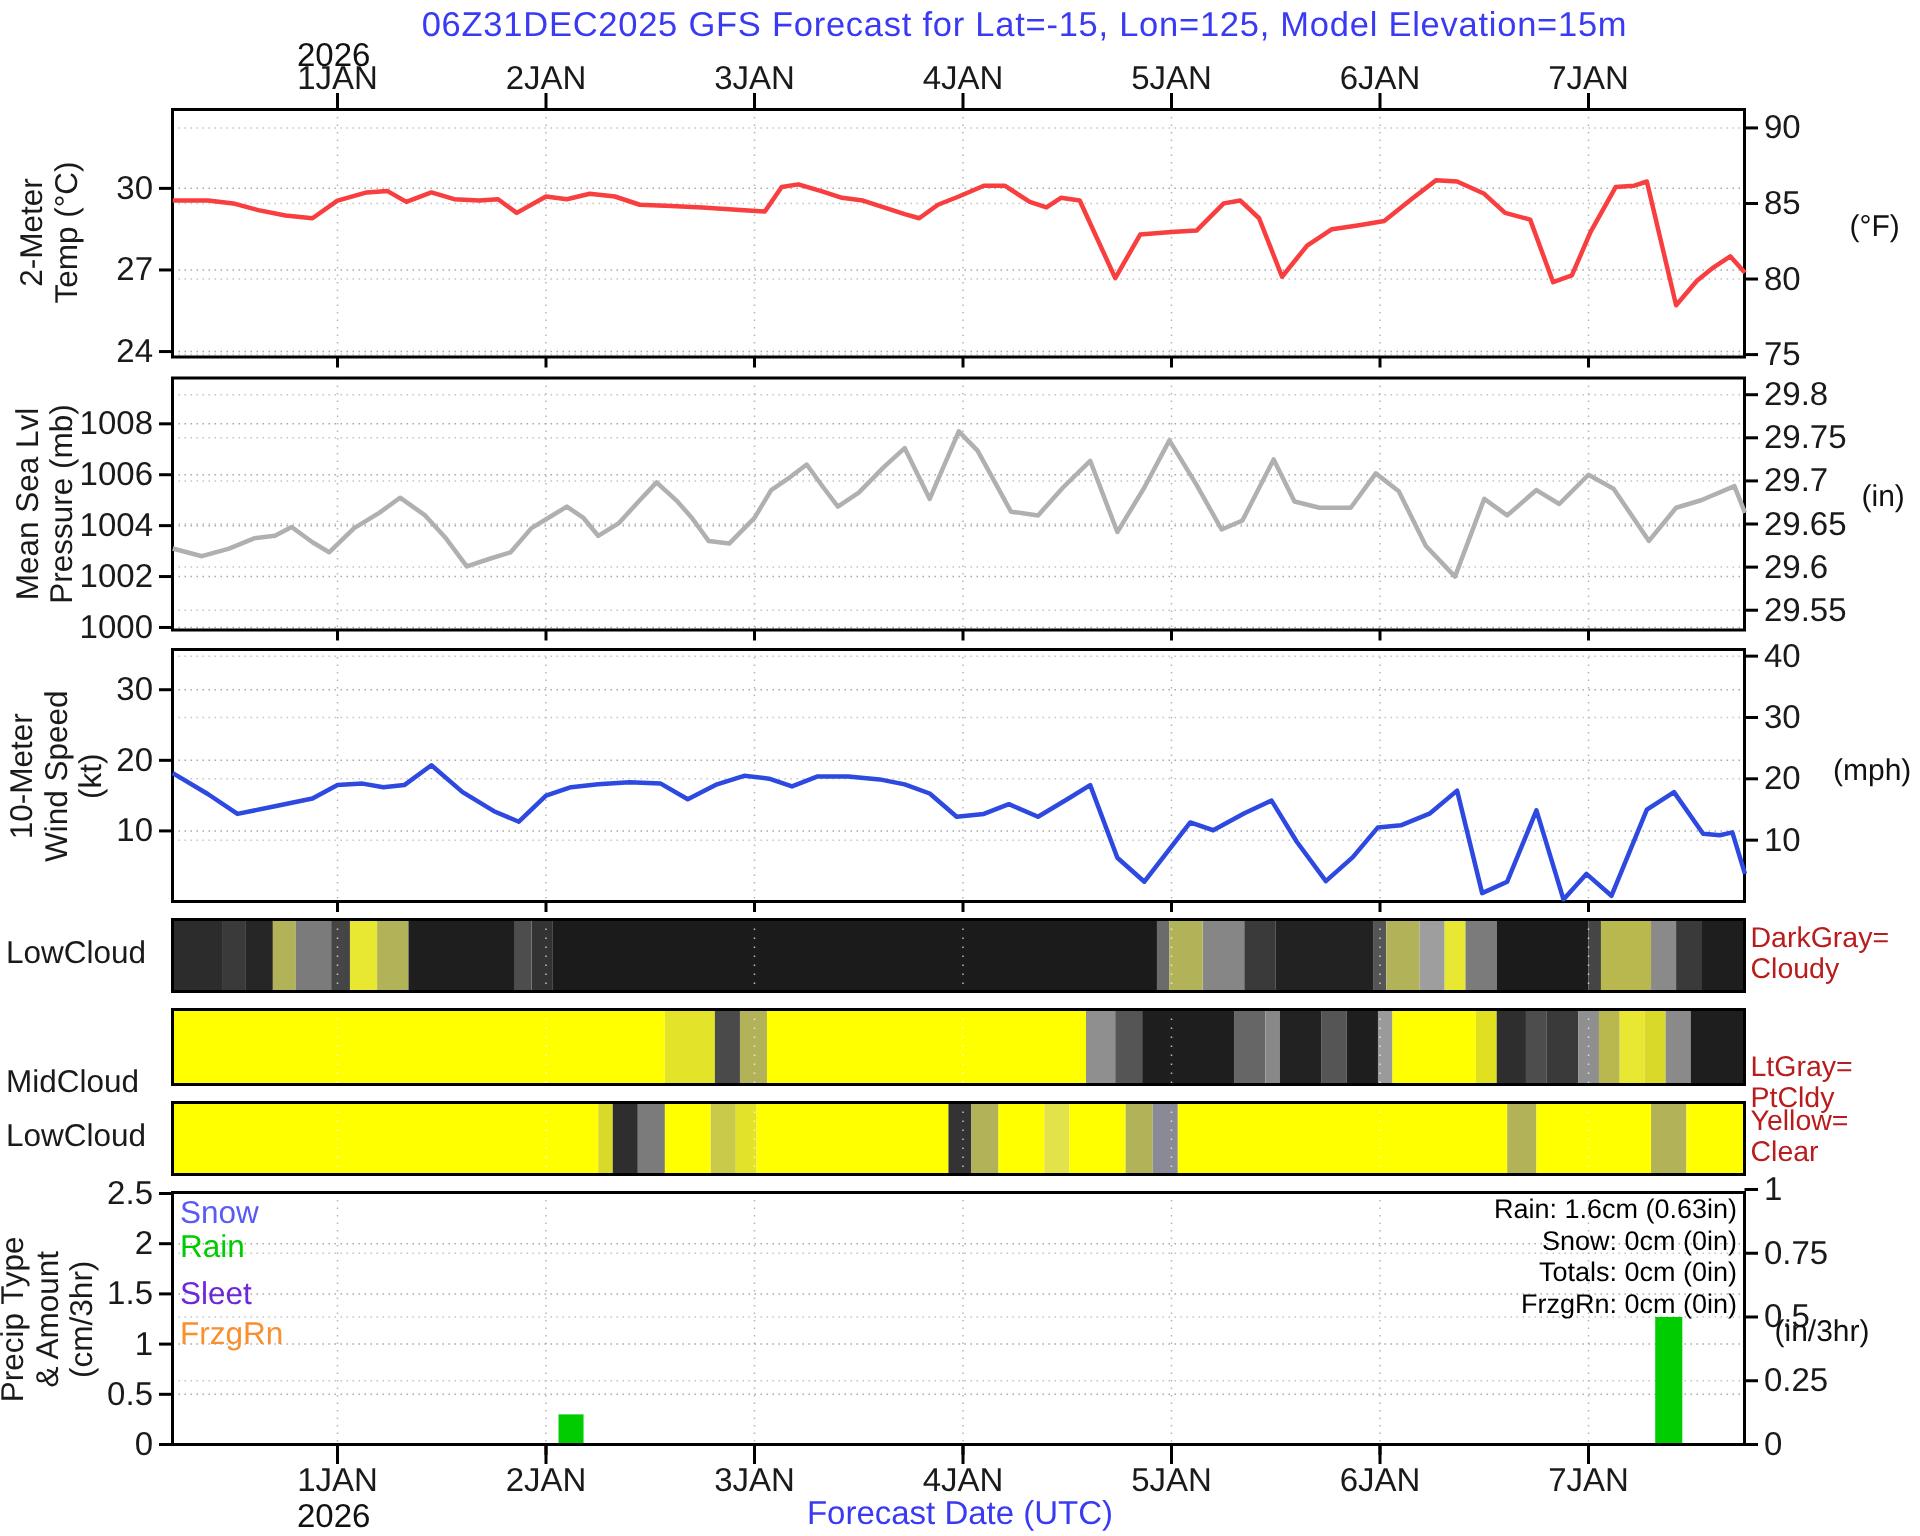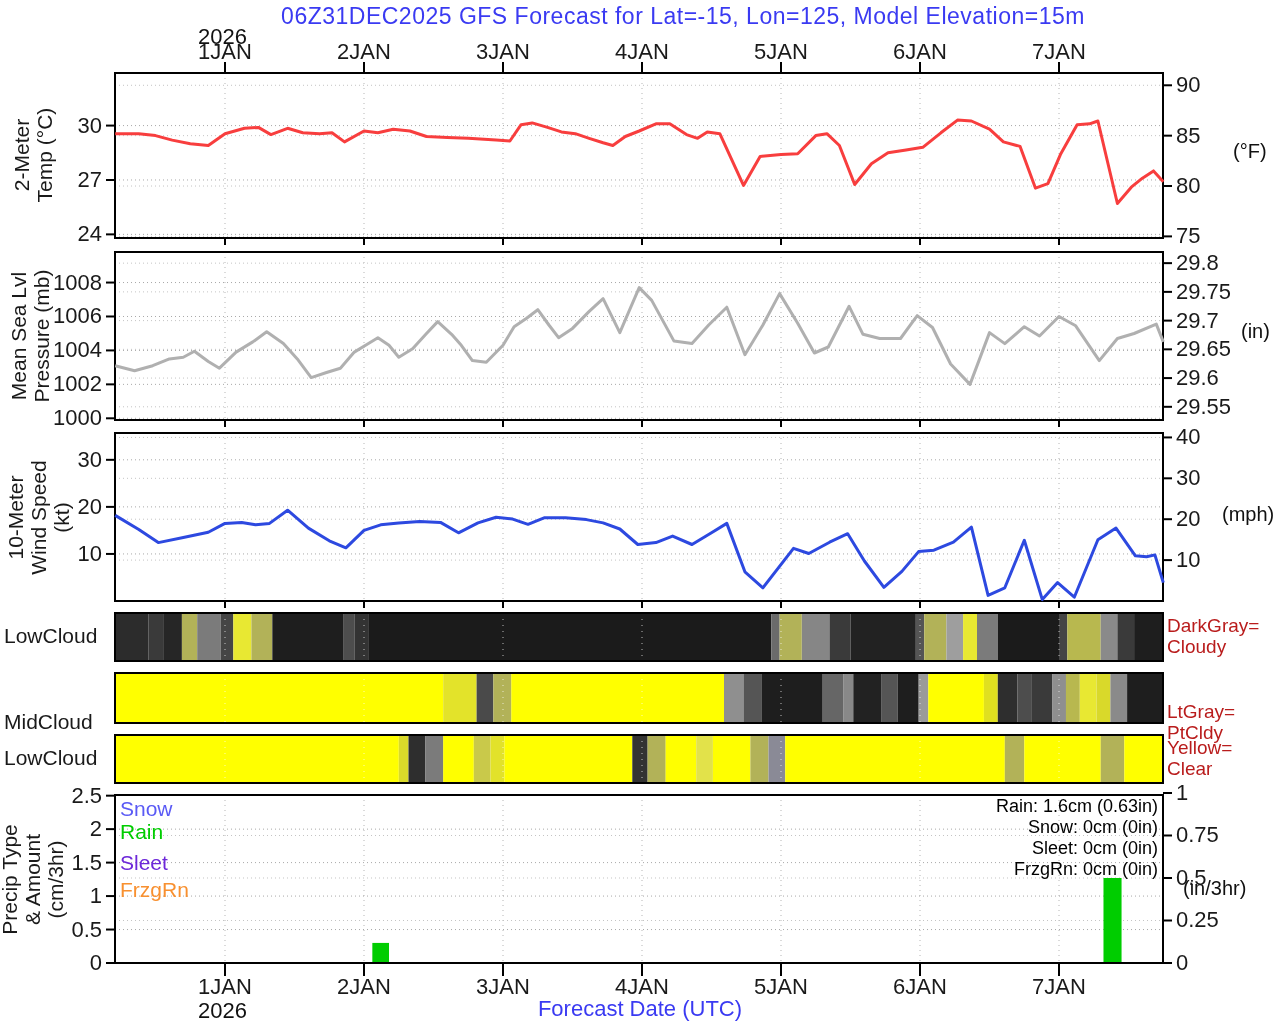--- a/index.html
+++ b/index.html
@@ -368,19 +368,19 @@
   <div class="runit" style="left:1183px;top:877px;">(in/3hr)</div>
 
   <div class="pleg" style="top: 797px; color: rgb(90, 90, 245);">Snow</div>
   <div class="pleg" style="top: 820px; color: rgb(0, 205, 0);">Rain</div>
   <div class="pleg" style="top: 851px; color: #6d28d9;">Sleet</div>
   <div class="pleg" style="top: 878px; color: rgb(248, 144, 48);">FrzgRn</div>
 
   <div class="ptotals" style="top:796px;">
     <div class="pt-line">Rain: 1.6cm (0.63in)</div>
     <div class="pt-line">Snow: 0cm (0in)</div>
-    <div class="pt-line">Sleet: 0cm (0in)</div>
+    <div class="pt-line">Totals: 0cm (0in)</div>
     <div class="pt-line">FrzgRn: 0cm (0in)</div>
   </div>
 
   <div class="year-bottom">2026</div>
   <div class="xaxis-title">Forecast Date (UTC)</div>
 </div>
 
 </body></html>

